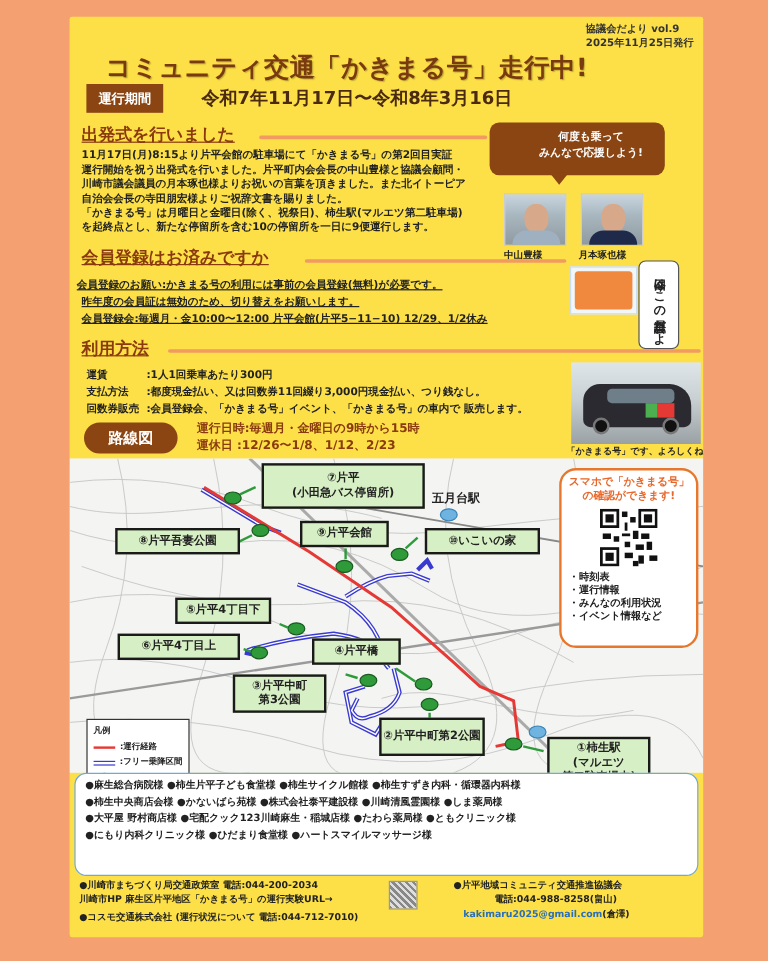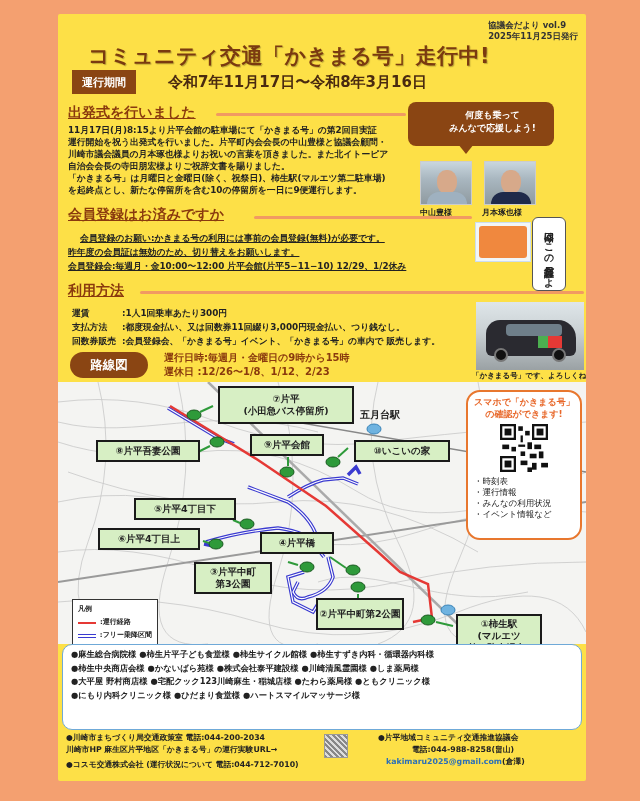--- a/index.html
+++ b/index.html
@@ -32,21 +32,21 @@
   .taxi .stk { position: absolute; left: 62px; top: 34px; width: 24px; height: 12px; background: linear-gradient(90deg,#4caf50 0 40%,#e53935 40% 100%); }
   .taxi-cap { left: 414px; top: 357px; font-size: 7.5px; font-weight: bold; white-space: nowrap; }
   .route-badge { left: 12px; top: 338px; width: 78px; height: 26px; background: #8a4513; color: #fff; border-radius: 14px; font-size: 12.5px; font-weight: bold; display: flex; align-items: center; justify-content: center; }
   .route-info { left: 106px; top: 337px; font-size: 10px; font-weight: bold; color: #8a3a0e; line-height: 14px; white-space: nowrap; }
   .map { left: 0; top: 368px; width: 528px; height: 262px; background: #f4f4f2; overflow: hidden; }
   .map svg { position: absolute; left: 0; top: 0; }
   .stop-label { position: absolute; background: #d7efc4; border: 2px solid #1a1a1a; font-size: 9.5px; font-weight: bold; color: #222; text-align: center; line-height: 12px; display: flex; align-items: center; justify-content: center; white-space: nowrap; }
   .qr-box { left: 408px; top: 376px; width: 116px; height: 150px; background: #fff; border: 2px solid #e8772e; border-radius: 14px; padding: 4px 6px; }
   .qr-title { font-size: 9px; font-weight: bold; color: #e8682a; text-align: center; line-height: 12px; white-space: nowrap; }
   .qr { width: 48px; height: 48px; margin: 4px auto; display: block; }
-  .qr-list { font-size: 8.5px; font-weight: normal; line-height: 11px; color: #222; white-space: nowrap; }
+  .qr-list { font-size: 8.5px; font-weight: bold; line-height: 11px; color: #222; white-space: nowrap; }
   .legend { left: 14px; top: 585px; width: 86px; height: 72px; background: #fff; border: 1px solid #333; padding: 3px 5px; font-size: 7px; font-weight: bold; line-height: 13px; }
   .legend-row { display: flex; align-items: center; gap: 4px; white-space: nowrap; }
   .partners { left: 4px; top: 630px; width: 520px; height: 86px; border: 1.5px solid #6fa9d8; border-radius: 10px; background: #fff; padding: 3px 8px; }
   .partners-head { font-size: 8.3px; font-weight: bold; line-height: 13px; white-space: nowrap; }
   .partners-row { font-size: 8.3px; font-weight: bold; line-height: 13.5px; white-space: nowrap; }
   .footer-l { left: 8px; top: 718px; font-size: 7.8px; font-weight: bold; line-height: 12px; white-space: nowrap; color: #222; }
   .footer-r { left: 320px; top: 718px; font-size: 7.8px; font-weight: bold; line-height: 12px; white-space: nowrap; color: #222; }
   .email { color: #2b6fb8; }
   .mini-qr { left: 266px; top: 720px; width: 24px; height: 24px; background: repeating-linear-gradient(45deg,#888 0 2px,#ddd 2px 4px); border: 1px solid #999; }
 </style>
@@ -84,21 +84,21 @@
   </div>
   <div class="abs photo" style="left:426px;top:147px;">
     <div class="face"></div>
       <div class="body2" style="background:#1f2a4a;"></div>
   </div>
   <div class="abs cap" style="left:362px;top:193px;">中山豊様</div>
   <div class="abs cap" style="left:424px;top:193px;">月本琢也様</div>
 
   <div class="abs h2" style="left:10px;top:192px;">会員登録はお済みですか</div>
   <div class="abs h2-line" style="left:196px;top:202px;width:218px;"></div>
-  <div class="abs body-text u" style="left:22px;top:218px;">会員登録のお願い:かきまる号の利用には事前の会員登録(無料)が必要です。</div>
+  <div class="abs body-text u" style="left:6px;top:218px;">会員登録のお願い:かきまる号の利用には事前の会員登録(無料)が必要です。</div>
   <div class="abs body-text u" style="left:10px;top:232px;">昨年度の会員証は無効のため、切り替えをお願いします。</div>
   <div class="abs body-text u" style="left:10px;top:246px;">会員登録会:毎週月・金10:00〜12:00 片平会館(片平5−11−10) 12/29、1/2休み</div>
   <div class="abs card">
       <div class="card-inner"></div>
     </div>
   <div class="abs vbubble">今回はこの会員証だよ</div>
 
   <div class="abs h2" style="left:10px;top:268px;">利用方法</div>
   <div class="abs h2-line" style="left:82px;top:277px;width:444px;"></div>
   <div class="abs body-text" style="left:14px;top:292px;line-height:14px;">
@@ -197,21 +197,21 @@
     </svg>
 
     <div class="stop-label" style="left:160px;top:4px;width:136px;height:38px;flex-direction:column;">
       <span>⑦片平</span>
       <span>(小田急バス停留所)</span>
     </div>
     <div class="abs" style="left:302px;top:26px;font-size:10px;font-weight:bold;white-space:nowrap;">五月台駅</div>
     <div class="stop-label" style="left:38px;top:58px;width:104px;height:22px;">⑧片平吾妻公園</div>
     <div class="stop-label" style="left:192px;top:52px;width:74px;height:22px;">⑨片平会館</div>
     <div class="stop-label" style="left:296px;top:58px;width:96px;height:22px;">⑩いこいの家</div>
-    <div class="stop-label" style="left:76px;top:116px;width:102px;height:22px;">⑤片平4丁目下</div>
+    <div class="stop-label" style="left:88px;top:116px;width:80px;height:22px;">⑤片平4丁目下</div>
     <div class="stop-label" style="left:40px;top:146px;width:102px;height:22px;">⑥片平4丁目上</div>
     <div class="stop-label" style="left:202px;top:150px;width:74px;height:22px;">④片平橋</div>
     <div class="stop-label" style="left:136px;top:180px;width:78px;height:32px;flex-direction:column;">
       <span>③片平中町</span>
       <span>第3公園</span>
     </div>
     <div class="stop-label" style="left:258px;top:216px;width:88px;height:32px;flex-direction:row;">
       <span>②片平中町</span>
       <span>第2公園</span>
     </div>

